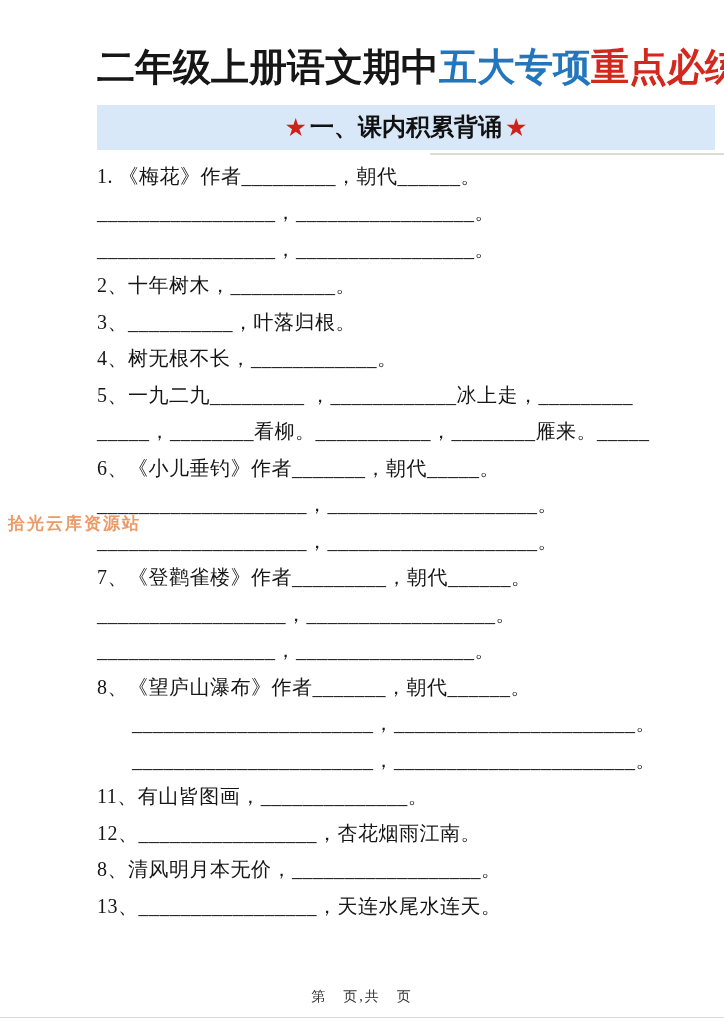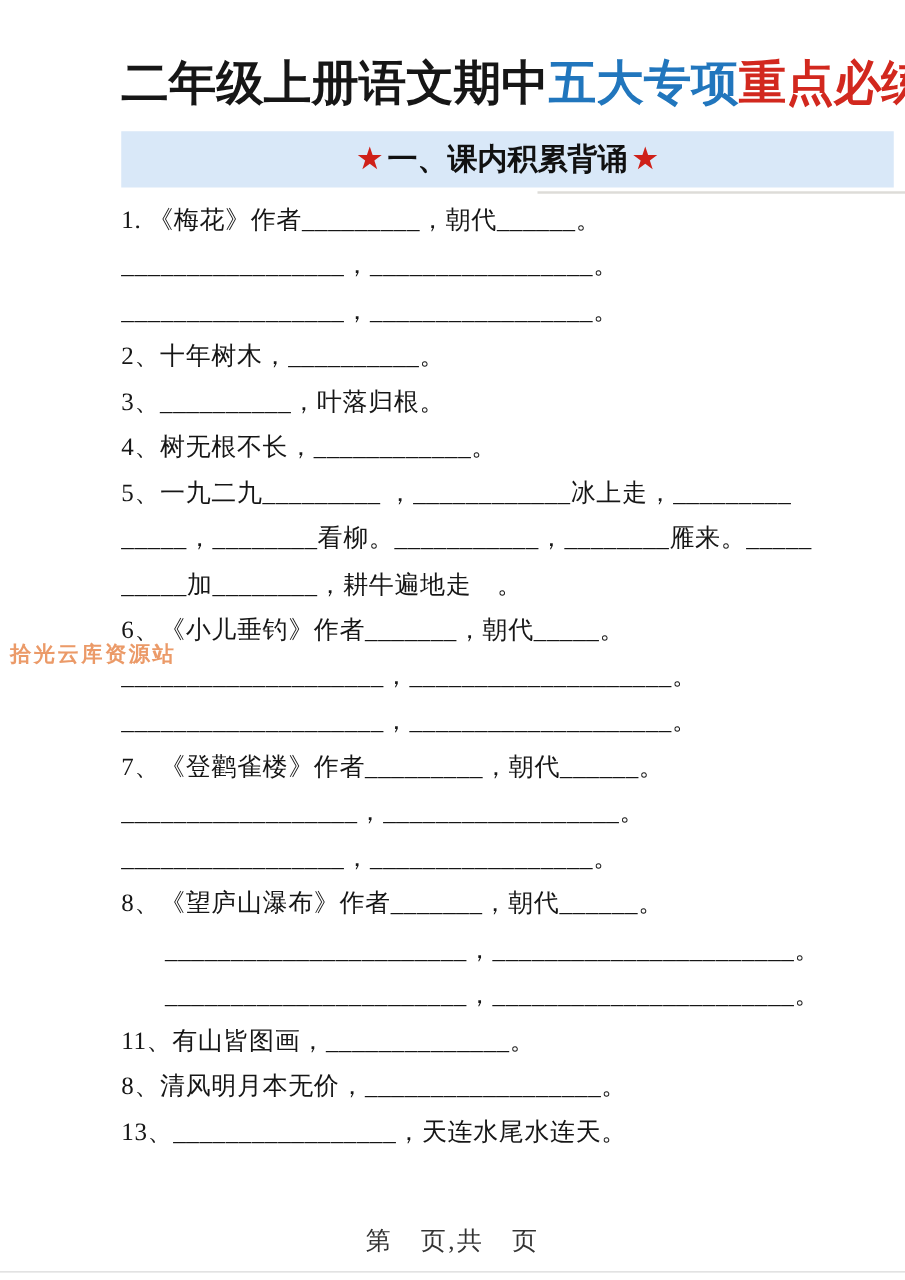--- a/index.html
+++ b/index.html
@@ -63,21 +63,21 @@
     font-weight:bold;
     font-size:17px;
     letter-spacing:2px;
     color:var(--wm);
   }
   .footer{
     position:absolute;
     bottom:18px;left:0;
     width:100%;
     text-align:center;
-    font-size:20px;
+    font-size:14px;
     letter-spacing:2px;
     color:#333333;
   }
   .scan-line-top{
     position:absolute;
     top:153px;left:430px;
     width:294px;height:2px;
     background:#cfcdc8;
     opacity:0.7;
   }
@@ -105,31 +105,31 @@
 
   <div class="content">
       <div class="line">1. 《梅花》作者_________，朝代______。</div>
       <div class="line indent">_________________，_________________。</div>
       <div class="line indent">_________________，_________________。</div>
       <div class="line">2、十年树木，__________。</div>
       <div class="line">3、__________，叶落归根。</div>
       <div class="line">4、树无根不长，____________。</div>
       <div class="line">5、一九二九_________ ，____________冰上走，_________</div>
       <div class="line">_____，________看柳。___________，________雁来。_____</div>
-      <div class="line">_____加________，耕牛遍地走　。</div>
       <div class="line">6、《小儿垂钓》作者_______，朝代_____。</div>
       <div class="line indent">____________________，____________________。</div>
       <div class="line indent">____________________，____________________。</div>
       <div class="line">7、《登鹳雀楼》作者_________，朝代______。</div>
       <div class="line indent">__________________，__________________。</div>
       <div class="line indent">_________________，_________________。</div>
       <div class="line">8、《望庐山瀑布》作者_______，朝代______。</div>
       <div class="line indent-sm">_______________________，_______________________。</div>
       <div class="line indent-sm">_______________________，_______________________。</div>
       <div class="line">11、有山皆图画，______________。</div>
+      <div class="line">12、_________________，杏花烟雨江南。</div>
       <div class="line">8、清风明月本无价，__________________。</div>
       <div class="line">13、_________________，天连水尾水连天。</div>
     </div>
 
   <div class="watermark">拾光云库资源站</div>
 
   <div class="scan-line-top"></div>
 
   <div class="footer">第　页,共　页</div>
 

